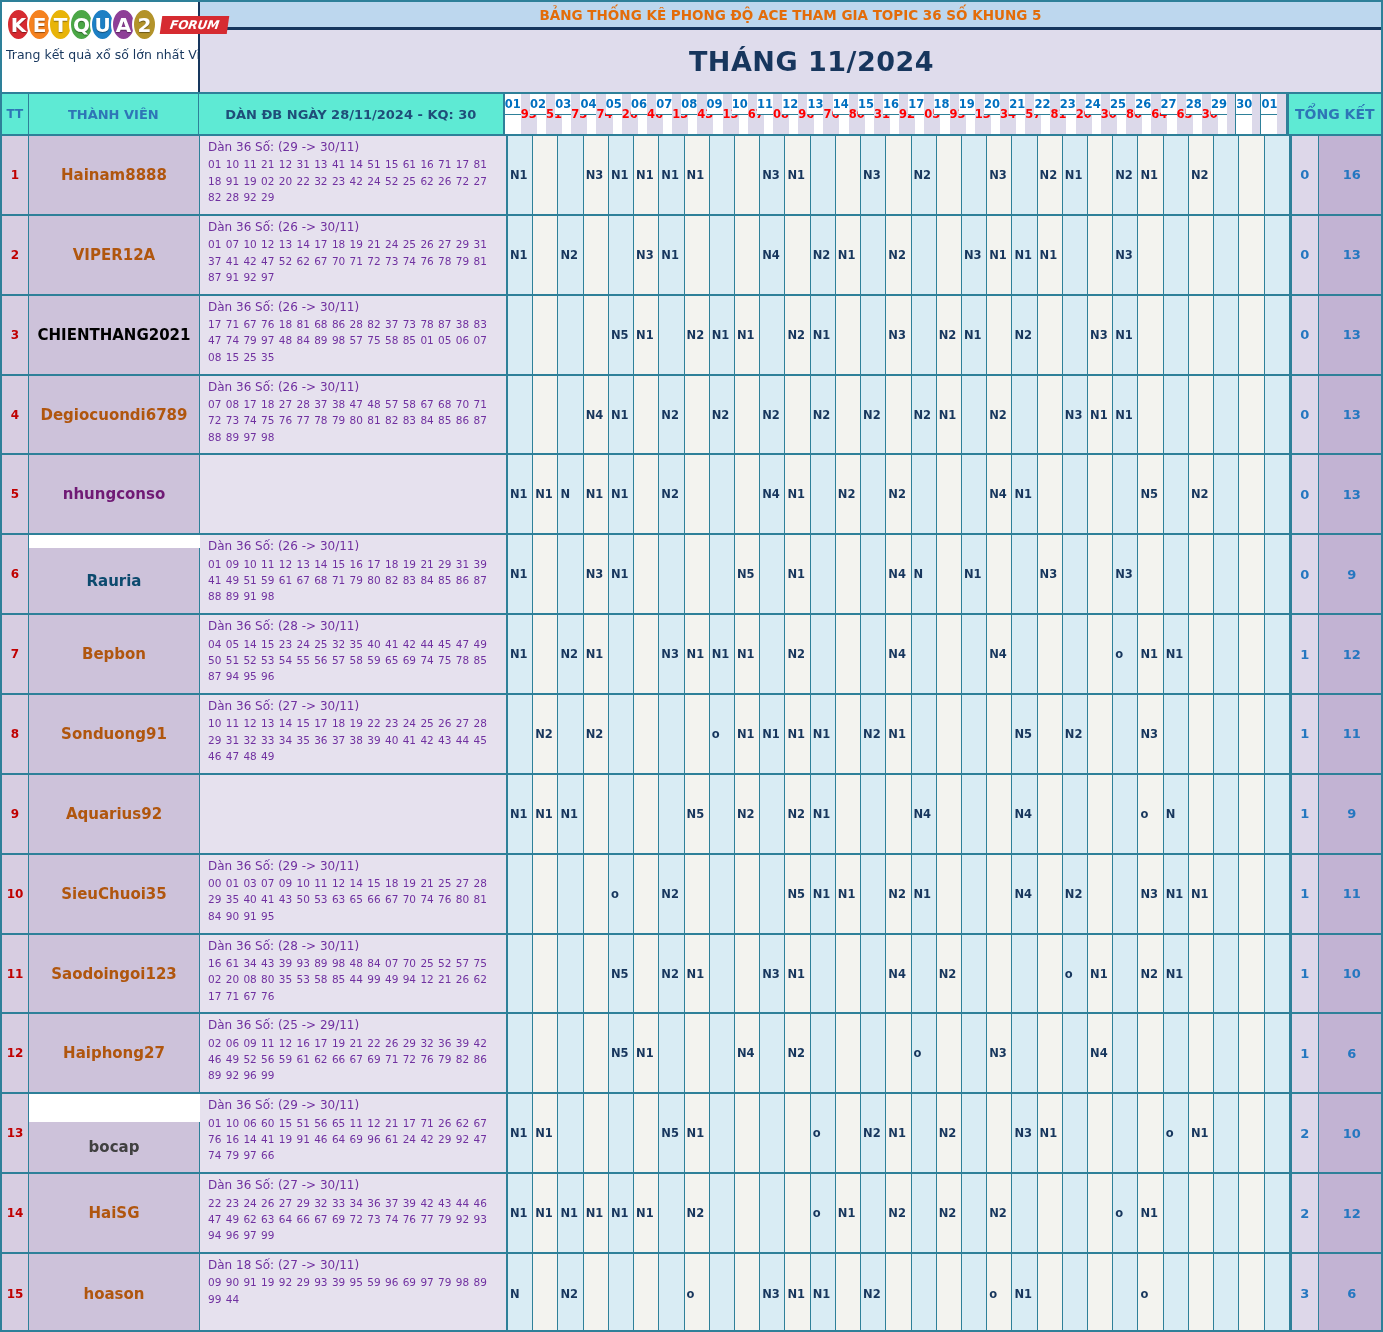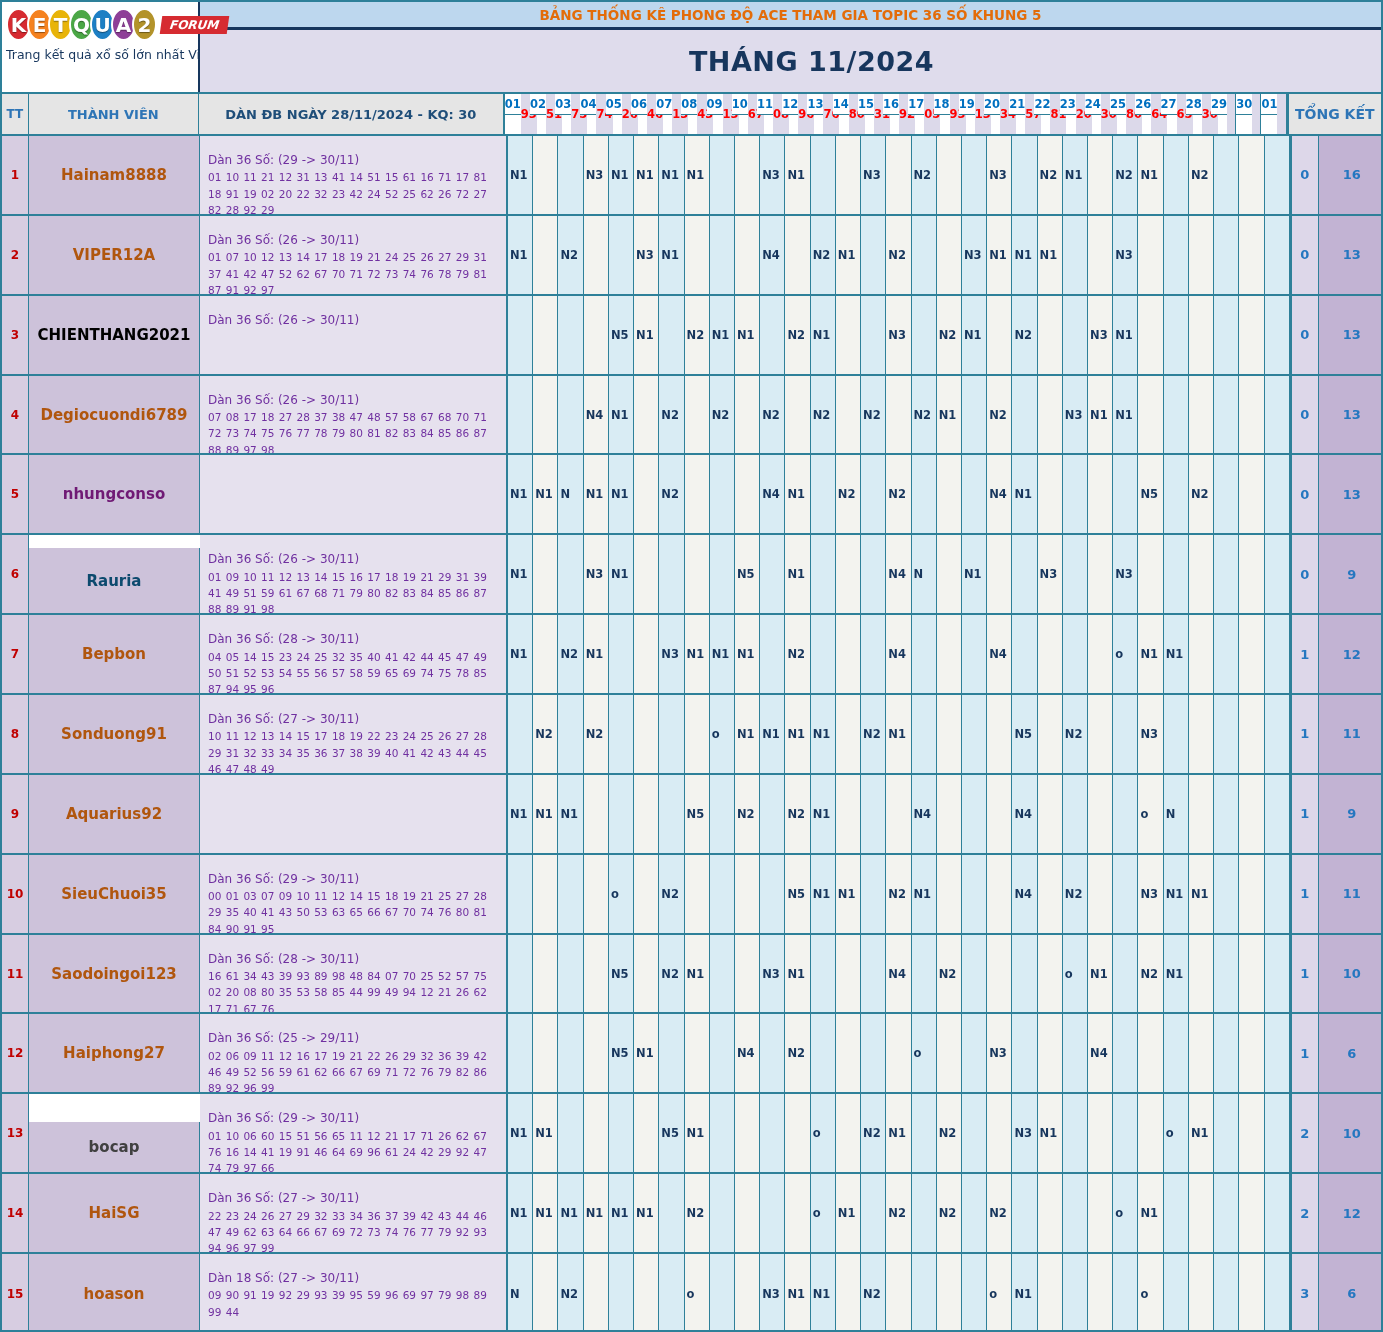--- a/index.html
+++ b/index.html
@@ -19,41 +19,41 @@
   .tagline{color:#17365d;font-size:12.5px;font-weight:500;margin-top:6px;white-space:nowrap;}
   .top-right{flex:1;display:flex;flex-direction:column;}
   .banner{height:28px;box-sizing:border-box;background:#bdd7ee;color:#e36c09;font-weight:bold;
           font-size:13.5px;display:flex;align-items:center;justify-content:center;
           border-bottom:3px solid #17365d;}
   .title{flex:1;background:#dfdcec;color:#17365d;font-weight:bold;font-size:27px;
          display:flex;align-items:center;justify-content:center;letter-spacing:.5px;padding-left:42px;}
   
   .header{display:flex;height:44px;border-top:2px solid #2e8099;border-bottom:2px solid #2e8099;box-sizing:border-box;}
   .h-cell{box-sizing:border-box;display:flex;align-items:center;justify-content:center;
-          background:#e5e5e5;border-right:1px solid #2e8099;font-weight:bold;}
+          background:#5eead4;border-right:1px solid #2e8099;font-weight:bold;}
   .h-tt{width:27px;color:#2e75b6;font-size:12px;}
   .h-member{width:171px;color:#2e75b6;font-size:13px;}
   .h-dan{width:308px;color:#1f4e79;font-size:13px;border-right:2px solid #2e8099;}
   .day-col{width:25.2258px;box-sizing:border-box;display:flex;flex-direction:row;
            border-right:1px solid #2e8099;flex:0 0 auto;}
   .day-label{height:21px;box-sizing:border-box;background:#ffffff;color:#0070c0;font-weight:bold;
              font-size:11.5px;display:flex;align-items:center;justify-content:center;
              border-bottom:1px solid #2e8099;}
   .result-label{flex:1;background:#dcd9ea;color:#ff0000;font-weight:bold;font-size:11.5px;
                 display:flex;align-items:center;justify-content:center;}
   .h-total{width:95px;color:#2e75b6;font-size:14px;border-left:2px solid #2e8099;border-right:none;}
   
   .m-row{display:flex;height:79.8667px;box-sizing:border-box;border-bottom:2px solid #2e8099;}
   .m-row:last-child{border-bottom:none;}
   .c{box-sizing:border-box;border-right:1px solid #2e8099;flex:0 0 auto;}
   .c-tt{width:27px;background:#d7cde1;color:#c00000;font-weight:bold;font-size:12px;
         display:flex;align-items:center;justify-content:center;}
   .c-member{width:171px;background:#cdc2da;font-weight:bold;font-size:15px;
             display:flex;align-items:center;justify-content:center;}
-  .c-dan{width:308px;background:#e6e1ee;color:#7030a0;padding:16px 8px;overflow:hidden;
+  .c-dan{width:308px;background:#e6e1ee;color:#7030a0;padding:3px 8px;overflow:hidden;
          border-right:2px solid #2e8099;}
   .dan-title{font-size:12px;line-height:1.45;}
   .dan-numbers{font-size:10.5px;line-height:1.55;word-spacing:1px;}
   .c-day{width:25.2258px;color:#17365d;font-weight:bold;font-size:11.5px;
          display:flex;align-items:center;justify-content:flex-start;padding-left:2px;}
   .col-odd{background:#d9ecf4;}
   .col-even{background:#f3f3ef;}
   .c-miss{width:29px;background:#ddd7e9;color:#2577c0;font-weight:bold;font-size:13px;
           display:flex;align-items:center;justify-content:center;border-left:2px solid #2e8099;}
   .c-total{width:66px;background:#c2b3d3;color:#2577c0;font-weight:bold;font-size:13px;
@@ -300,20 +300,21 @@
         <div class="c c-day col-even"></div>
         <div class="c c-day col-odd"></div>
         <div class="c c-miss">0</div>
         <div class="c c-total">13</div>
       </div>
       <div class="m-row">
         <div class="c c-tt">3</div>
         <div class="c c-member" style="color: rgb(0, 0, 0);">CHIENTHANG2021</div>
         <div class="c c-dan">
           <div class="dan-title">Dàn 36 Số: (26 -&gt; 30/11)</div>
+          <div class="dan-numbers">17 71 67 76 18 81 68 86 28 82 37 73 78 87 38 83 47 74 79 97 48 84 89 98 57 75 58 85 01 05 06 07 08 15 25 35</div>
         </div>
         <div class="c c-day col-odd"></div>
         <div class="c c-day col-even"></div>
         <div class="c c-day col-odd"></div>
         <div class="c c-day col-even"></div>
         <div class="c c-day col-odd">N5</div>
         <div class="c c-day col-even">N1</div>
         <div class="c c-day col-odd"></div>
         <div class="c c-day col-even">N2</div>
         <div class="c c-day col-odd">N1</div>

